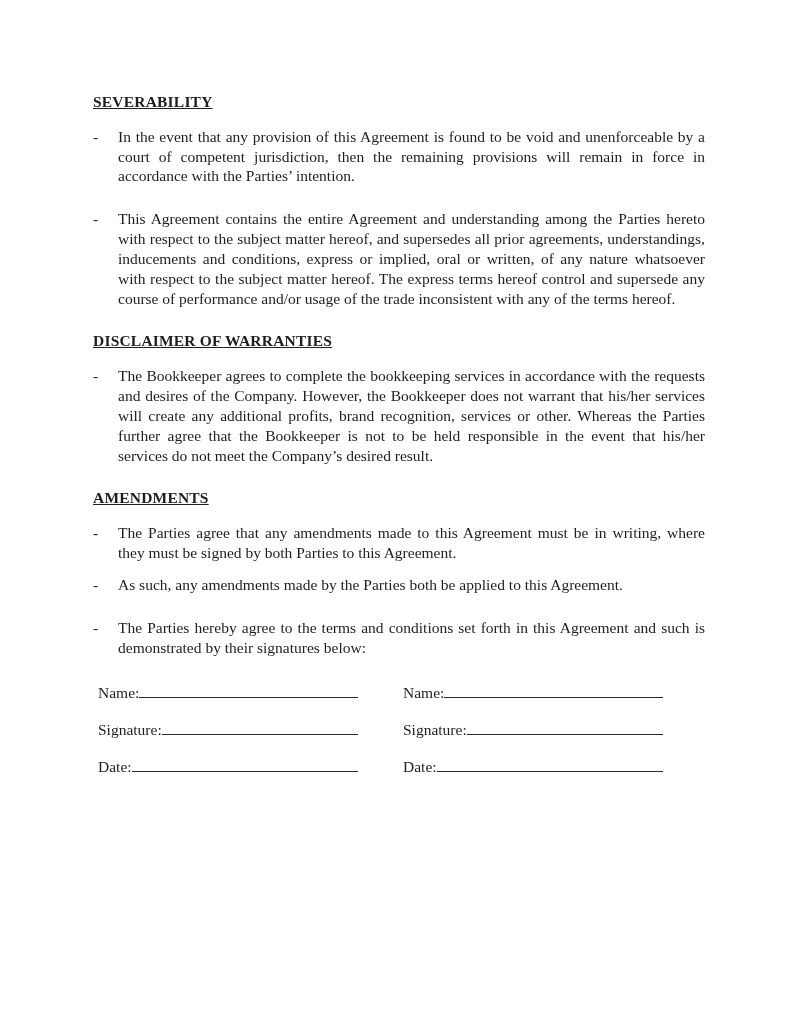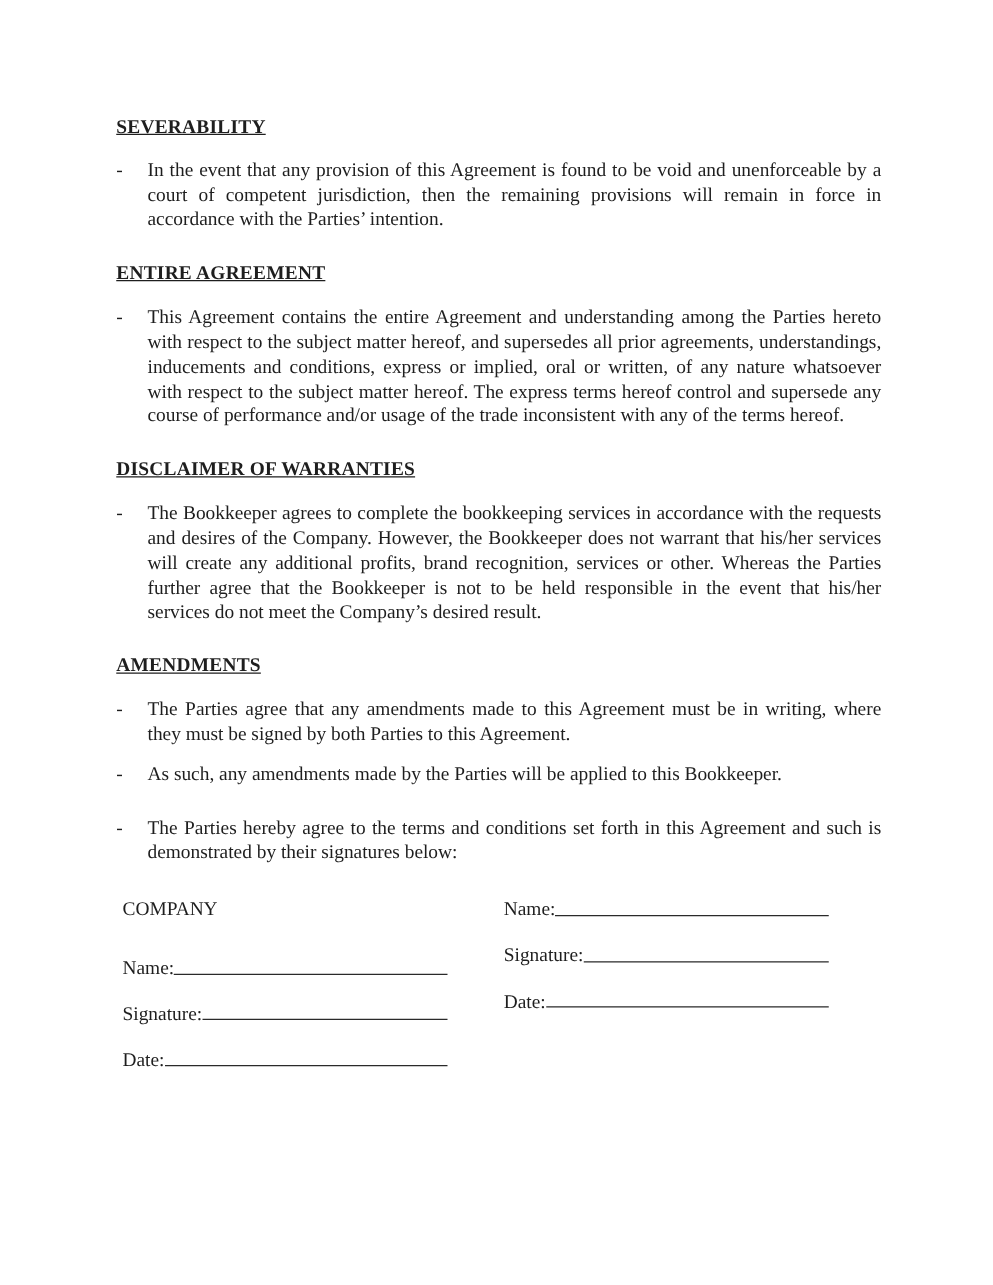--- a/index.html
+++ b/index.html
@@ -82,54 +82,52 @@
 <div class="page">
   <div id="sections-root">
       <section class="doc-section">
         <h2 class="section-heading">SEVERABILITY</h2>
         <div class="bullet">
           <span class="dash">-</span>
           <p>In the event that any provision of this Agreement is found to be void and unenforceable by a court of competent jurisdiction, then the remaining provisions will remain in force in accordance with the Parties’ intention.</p>
         </div>
       </section>
       <section class="doc-section">
-        <h2 class="section-heading">ENTIRE AGREEMENT</h2>
         <div class="bullet">
           <span class="dash">-</span>
           <p>This Agreement contains the entire Agreement and understanding among the Parties hereto with respect to the subject matter hereof, and supersedes all prior agreements, understandings, inducements and conditions, express or implied, oral or written, of any nature whatsoever with respect to the subject matter hereof. The express terms hereof control and supersede any course of performance and/or usage of the trade inconsistent with any of the terms hereof.</p>
         </div>
       </section>
       <section class="doc-section">
         <h2 class="section-heading">DISCLAIMER OF WARRANTIES</h2>
         <div class="bullet">
           <span class="dash">-</span>
           <p>The Bookkeeper agrees to complete the bookkeeping services in accordance with the requests and desires of the Company. However, the Bookkeeper does not warrant that his/her services will create any additional profits, brand recognition, services or other. Whereas the Parties further agree that the Bookkeeper is not to be held responsible in the event that his/her services do not meet the Company’s desired result.</p>
         </div>
       </section>
       <section class="doc-section">
         <h2 class="section-heading">AMENDMENTS</h2>
         <div class="bullet">
           <span class="dash">-</span>
           <p>The Parties agree that any amendments made to this Agreement must be in writing, where they must be signed by both Parties to this Agreement.</p>
         </div>
         <div class="bullet">
           <span class="dash">-</span>
-          <p>As such, any amendments made by the Parties will be applied to this Bookkeeper.</p>
+          <p>As such, any amendments made by the Parties both be applied to this Agreement.</p>
         </div>
       </section>
       <section class="doc-section">
         <div class="bullet">
           <span class="dash">-</span>
           <p>The Parties hereby agree to the terms and conditions set forth in this Agreement and such is demonstrated by their signatures below:</p>
         </div>
       </section>
     </div>
   <div class="sig-columns" id="sig-root">
       <div class="sig-col">
-        <h3 class="sig-col-title">COMPANY</h3>
         <div class="sig-field">
           <span class="sig-label">Name:</span>
           <span class="sig-line"></span>
         </div>
         <div class="sig-field">
           <span class="sig-label">Signature:</span>
           <span class="sig-line"></span>
         </div>
         <div class="sig-field">
           <span class="sig-label">Date:</span>

